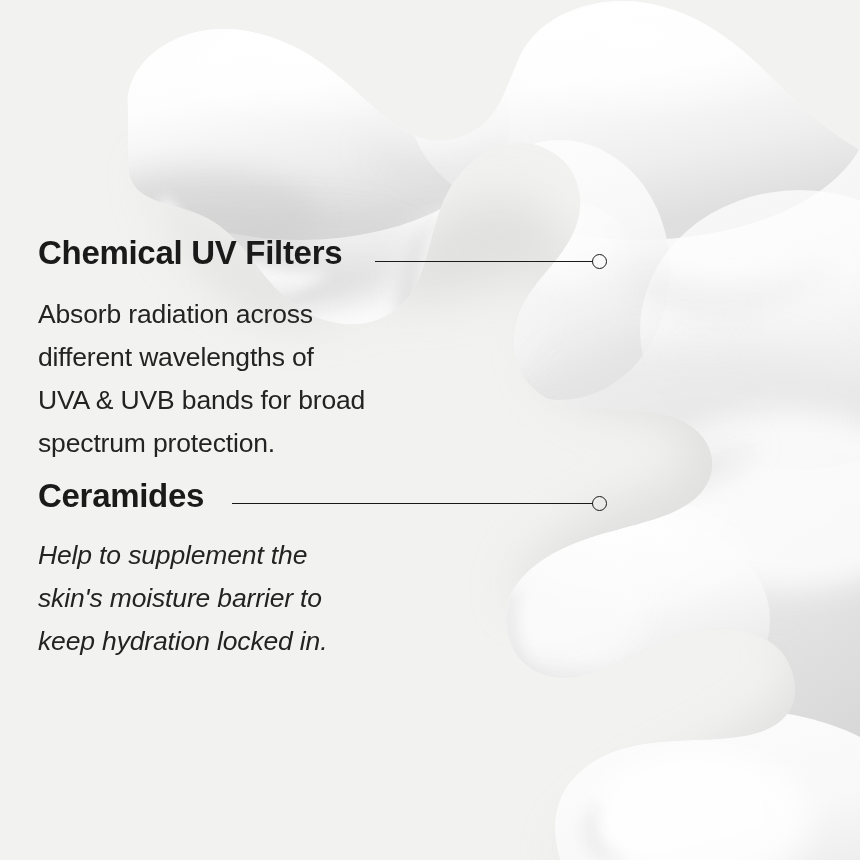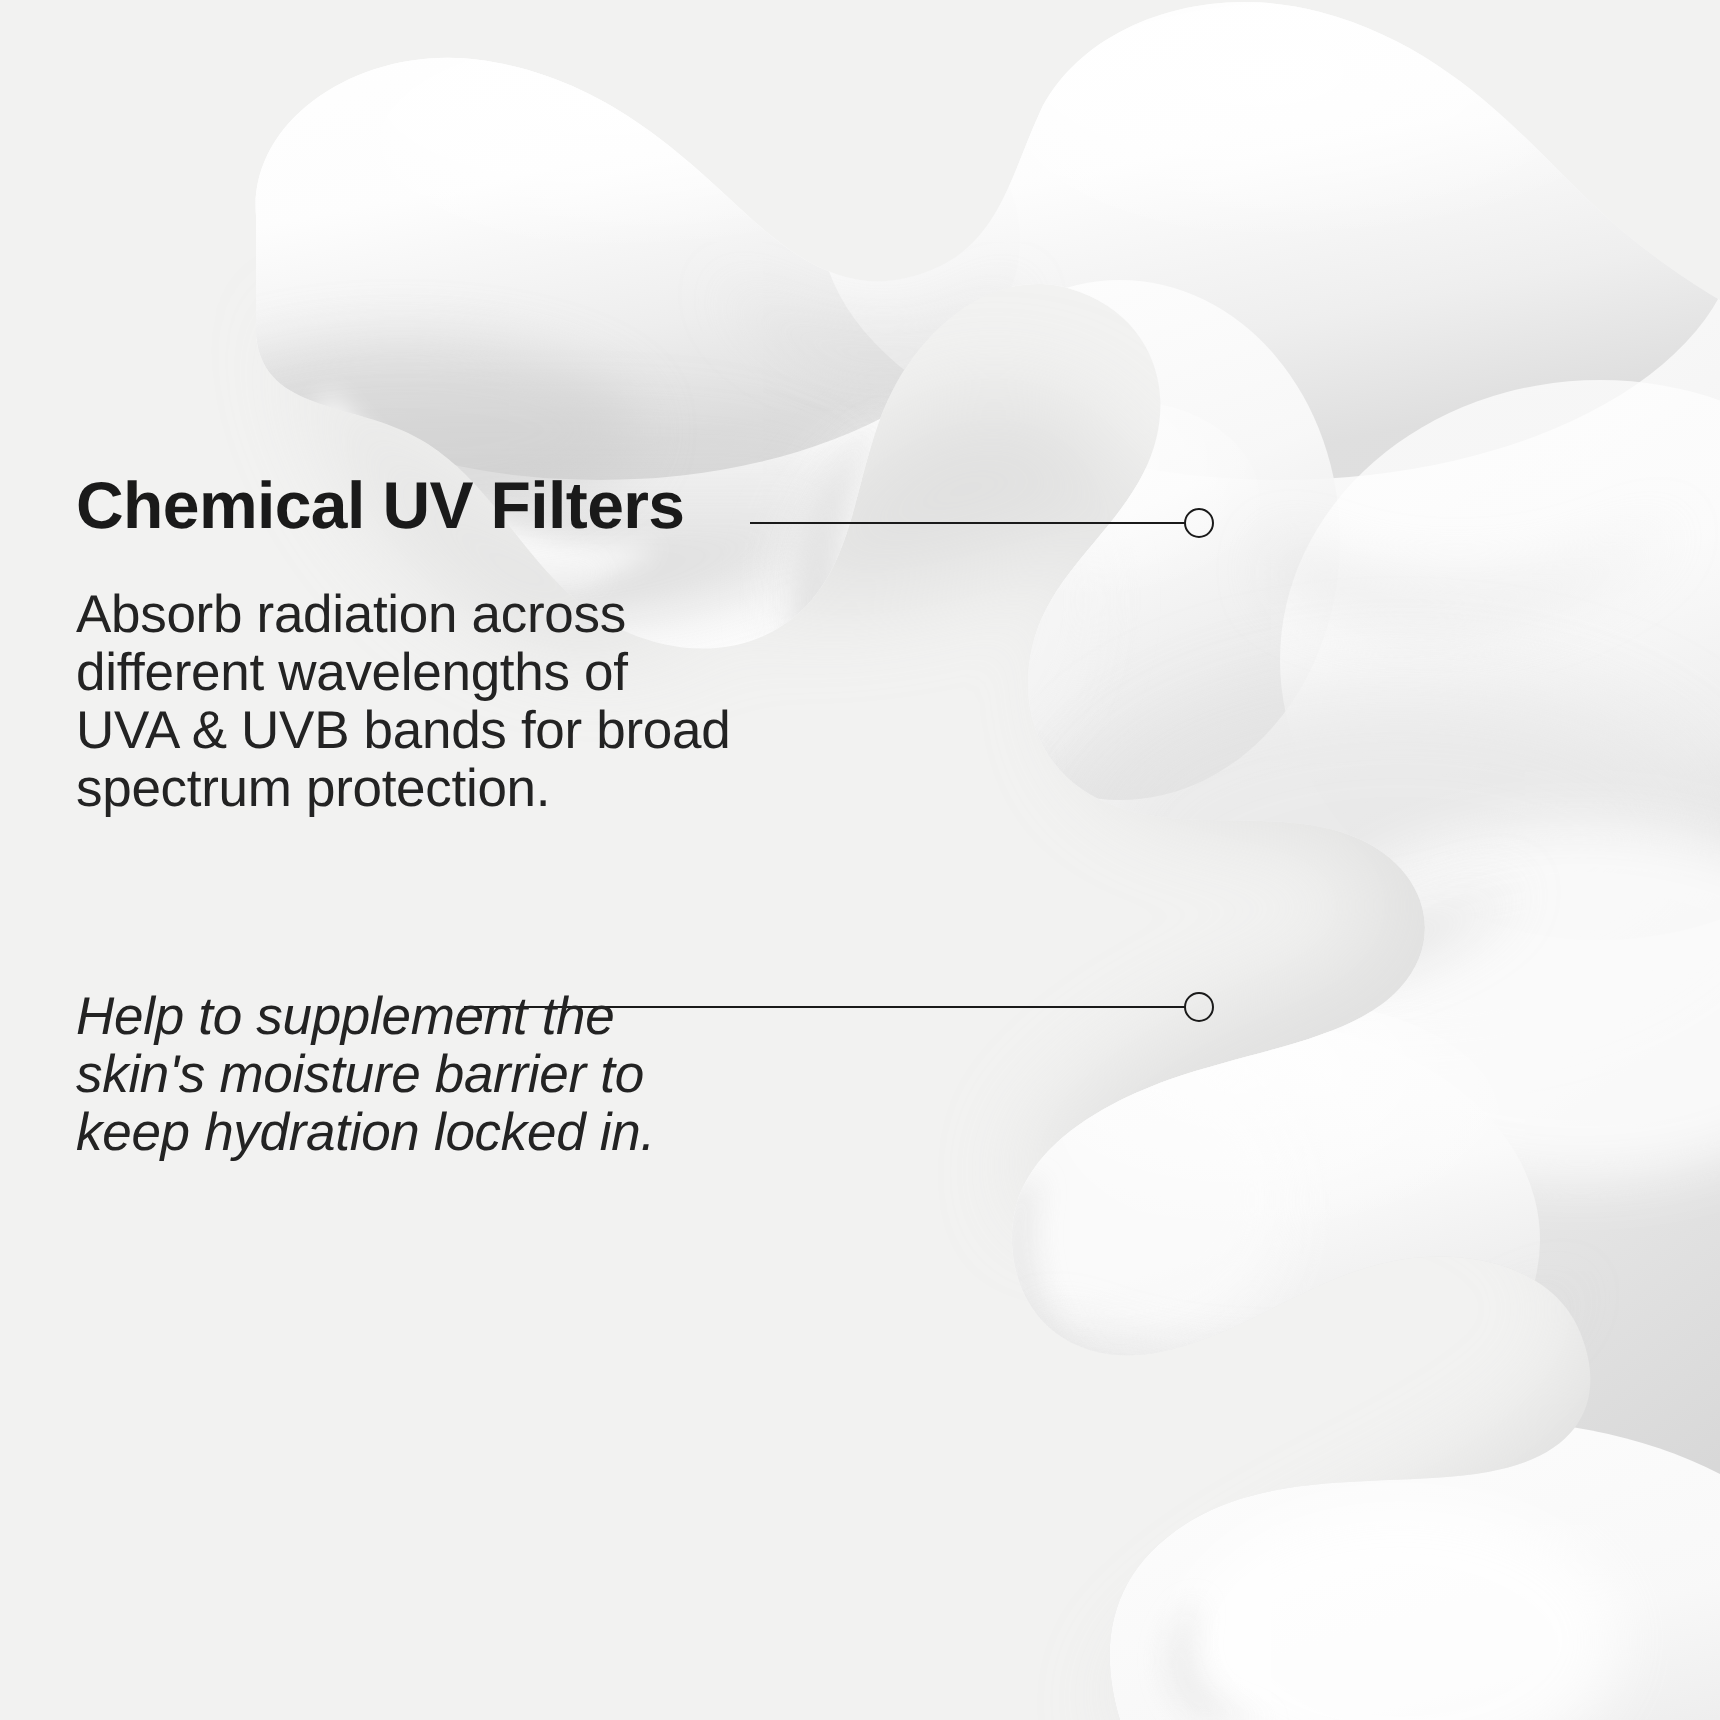--- a/index.html
+++ b/index.html
@@ -84,21 +84,21 @@
   .connector-2 {
     left: 232px;
     top: 494px;
     width: 375px;
   }
 
   .callout-body {
     margin: 0;
     padding: 0;
     font-size: 26.5px;
-    line-height: 29px;
+    line-height: 43px;
     font-weight: 400;
     letter-spacing: -0.15px;
     color: #232323;
     white-space: pre-line;
   }
   .callout-1 .callout-body { margin-top: 20px; }
   .callout-2 .callout-body { margin-top: 18px; font-style: italic; }
 </style>
 </head>
 <body>
@@ -291,18 +291,21 @@
     <div class="callout-head">
       <h2 class="callout-title">Chemical UV Filters</h2>
     </div>
     <p class="callout-body">Absorb radiation across
 different wavelengths of
 UVA &amp; UVB bands for broad
 spectrum protection.</p>
   </div>
 
   <div class="callout callout-2">
+    <div class="callout-head">
+      <h2 class="callout-title">Ceramides</h2>
+    </div>
     <p class="callout-body">Help to supplement the
 skin's moisture barrier to
 keep hydration locked in.</p>
   </div>
 
 </div>
 
 </body></html>

